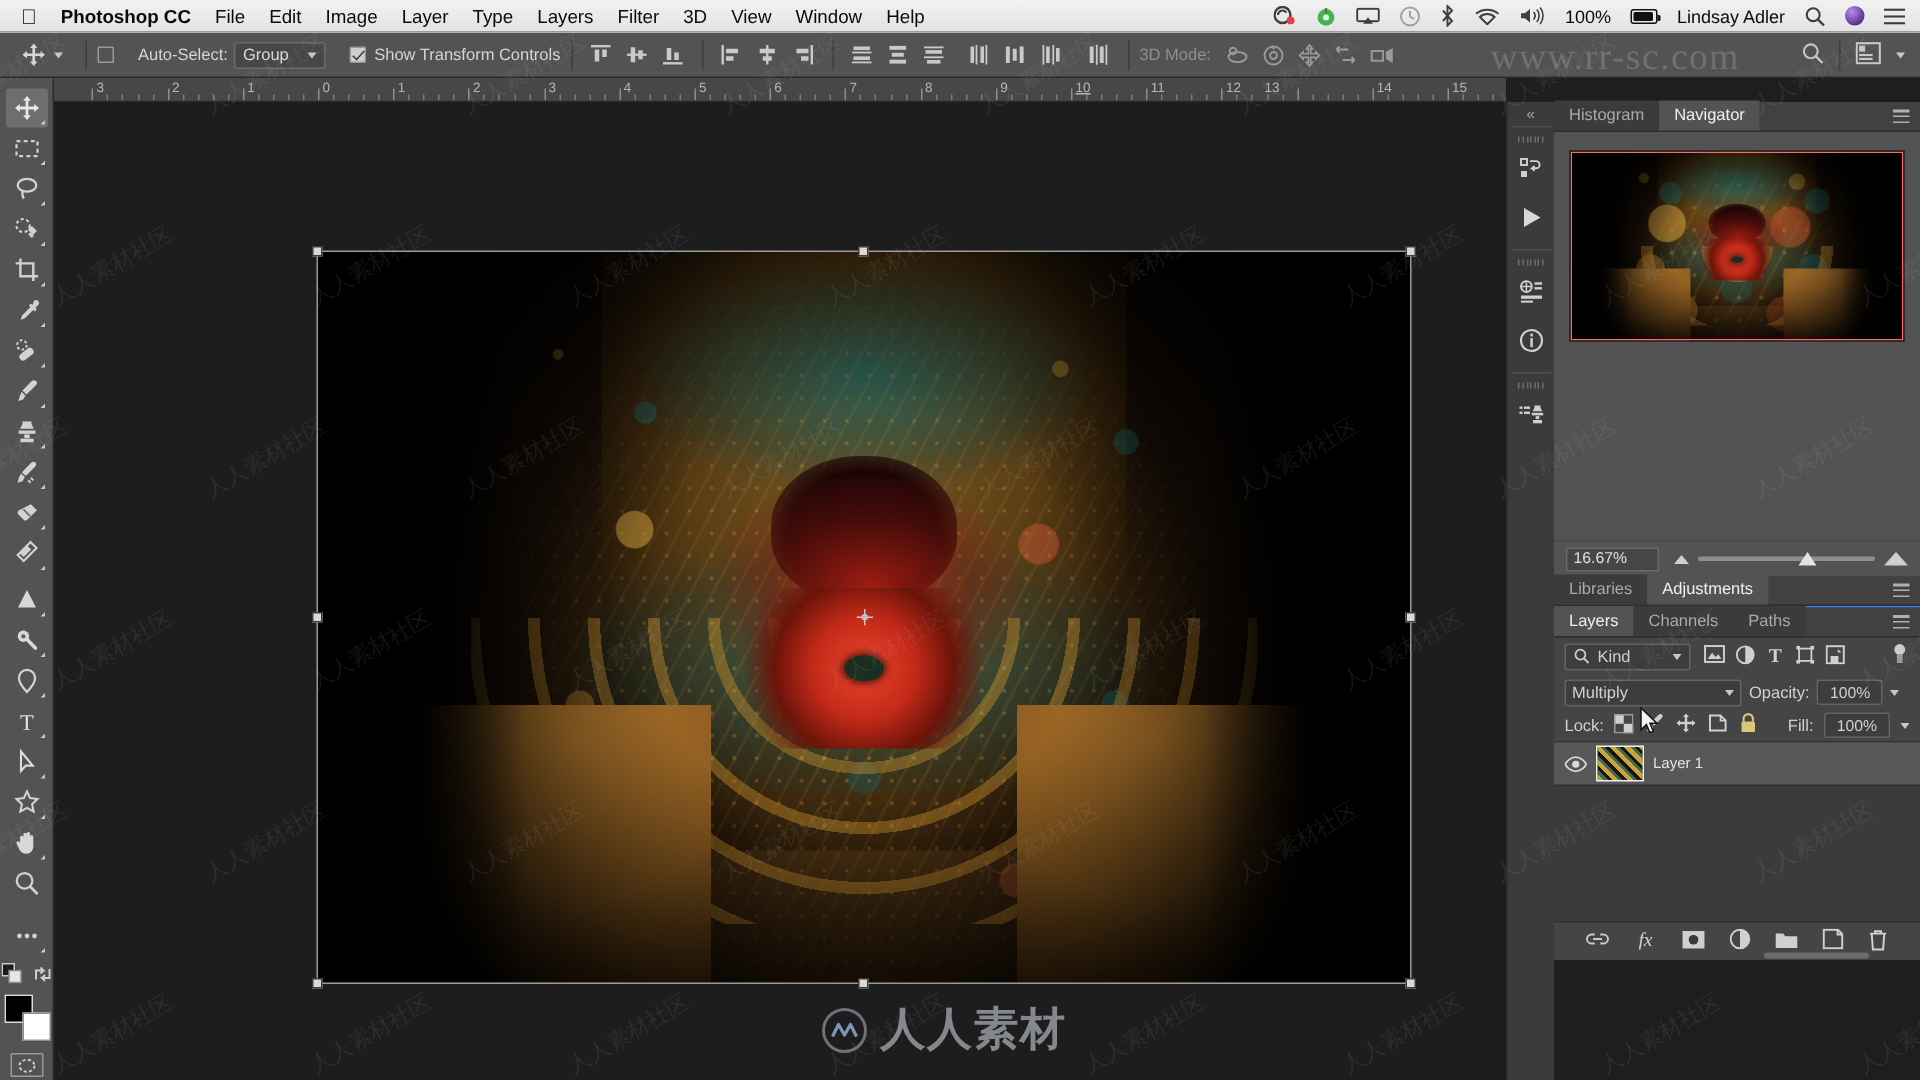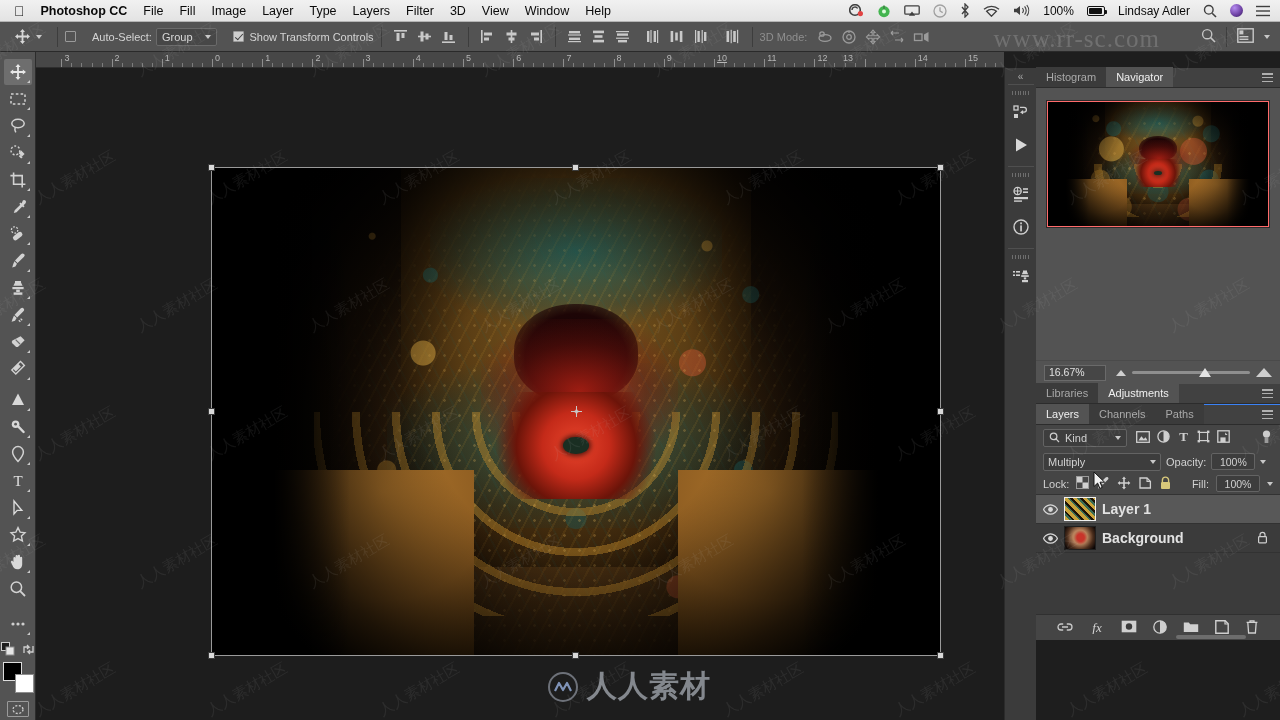--- a/index.html
+++ b/index.html
@@ -215,21 +215,21 @@
            display:flex; align-items:center; justify-content:center; font-size:10.5px; border-radius:2px;}
   .lockrow { height:22px; display:flex; align-items:center; padding:0 7px; gap:7px; background:#454545;
              border-bottom:1px solid #333; }
   .layerlist { background:#3b3b3b; }
   .lrow { height:29px; display:flex; align-items:center; padding:0 6px; gap:6px;
           border-bottom:1px solid #323232; }
   .lrow.sel { background:#585858; }
   .eye { width:16px; display:flex; justify-content:center; }
   .lthumb { width:32px; height:24px; border:1px solid #1f1f1f; overflow:hidden; position:relative; }
   .lthumb.selbd { border:1.5px solid #f0f0f0; }
-  .lname { font-size:14px; color:#e2e2e2; flex:1;font-weight:bold; }
+  .lname { font-size:10px; color:#e2e2e2; flex:1; }
   .lbottom {
     position:absolute; left:0; right:0; bottom:0; height:26px; background:#454545;
     border-top:1px solid #303030; display:flex; align-items:center; justify-content:center; gap:16px;
   }
   .hscroll { position:absolute; left:140px; bottom:1px; width:70px; height:4px; background:#6d6d6d; border-radius:2px; }
 
   
   .wm { position:absolute; pointer-events:none; color:rgba(210,210,210,.085);
         font-size:15px; transform:rotate(-30deg); white-space:nowrap; font-family:"DejaVu Sans",sans-serif; }
   .wm-big { position:absolute; left:548px; top:666px; display:flex; align-items:center; gap:9px;
@@ -242,21 +242,21 @@
 </style>
 </head>
 <body>
 
 <div id="app">
 
   <div class="menubar">
     <div class="apple-logo"></div>
     <div class="menu-app">Photoshop CC</div>
     <div class="mi">File</div>
-    <div class="mi">Fill</div>
+    <div class="mi">Edit</div>
     <div class="mi">Image</div>
     <div class="mi">Layer</div>
     <div class="mi">Type</div>
     <div class="mi">Layers</div>
     <div class="mi">Filter</div>
     <div class="mi">3D</div>
     <div class="mi">View</div>
     <div class="mi">Window</div>
     <div class="mi">Help</div>
 
@@ -1148,41 +1148,20 @@
           <span class="lthumb selbd">
             <span style="position:absolute;inset:0;
               background:
                 repeating-linear-gradient(45deg, #c9a23a 0 3px, #3a6b52 3px 5px, #1d1208 5px 7px),
                 repeating-linear-gradient(-45deg, rgba(200,70,40,.55) 0 2px, rgba(0,0,0,0) 2px 6px);
               "></span>
           </span>
           <span class="lname">Layer 1</span>
         </div>
 
-        <div class="lrow">
-          <span class="eye">
-            <svg width="15" height="11" viewBox="0 0 15 11">
-                <path d="M7.5 0.8C11 .8 14 4 14.4 5.5 14 7 11 10.2 7.5 10.2S1 7 .6 5.5C1 4 4 .8 7.5.8z" fill="none" stroke="#d9d9d9" stroke-width="1.2"></path>
-                <circle cx="7.5" cy="5.5" r="2.4" fill="#d9d9d9"></circle>
-              </svg>
-          </span>
-          <span class="lthumb">
-            <span style="position:absolute;inset:0;background:
-              radial-gradient(ellipse 38% 55% at 52% 48%, #c8342a 0 32%, rgba(200,52,42,0) 60%),
-              radial-gradient(ellipse 60% 80% at 50% 45%, #b8825c 0 40%, #4a2d1c 72%, #0a0505 100%),
-              #080404;"></span>
-          </span>
-          <span class="lname">Background</span>
-          <span style="margin-right:6px">
-            <svg width="11" height="13" viewBox="0 0 11 13">
-                <path d="M3 5.6V3.8a2.5 2.5 0 0 1 5 0v1.8" fill="none" stroke="#cfcfcf" stroke-width="1.2"></path>
-                <rect x="1.6" y="5.6" width="7.8" height="6.2" rx="0.8" fill="none" stroke="#cfcfcf" stroke-width="1.2"></rect>
-              </svg>
-          </span>
-        </div>
       </div>
 
       <div class="lbottom">
         <span>
           <svg width="16" height="12" viewBox="0 0 16 12">
               <path d="M6.2 3H4a3 3 0 0 0 0 6h2.2M9.8 3H12a3 3 0 0 1 0 6H9.8M5 6h6" fill="none" stroke="#c9c9c9" stroke-width="1.3"></path>
             </svg>
         </span>
         <span>
           <svg width="16" height="14" viewBox="0 0 16 14">

